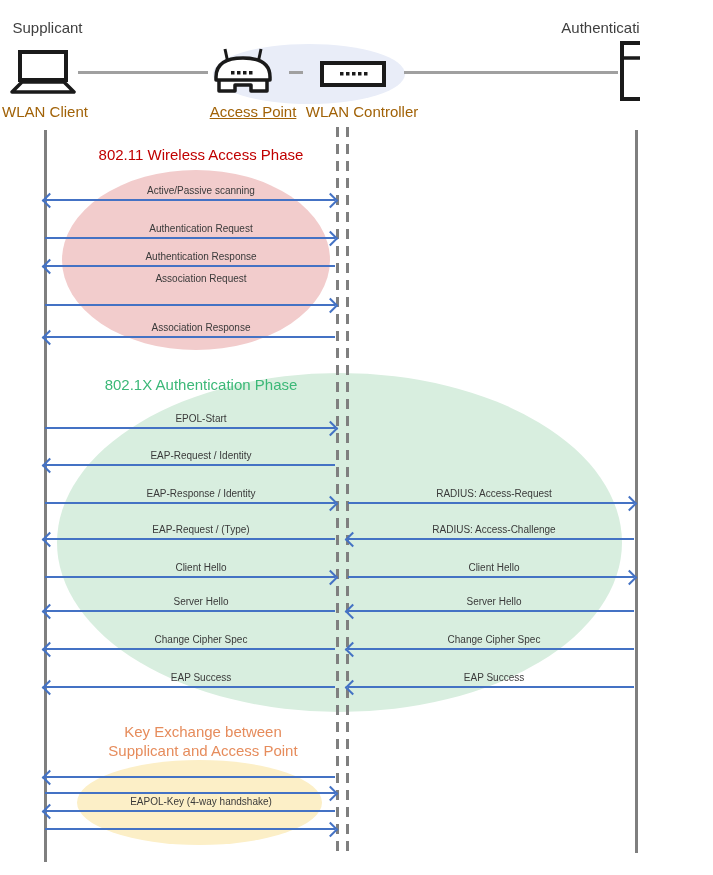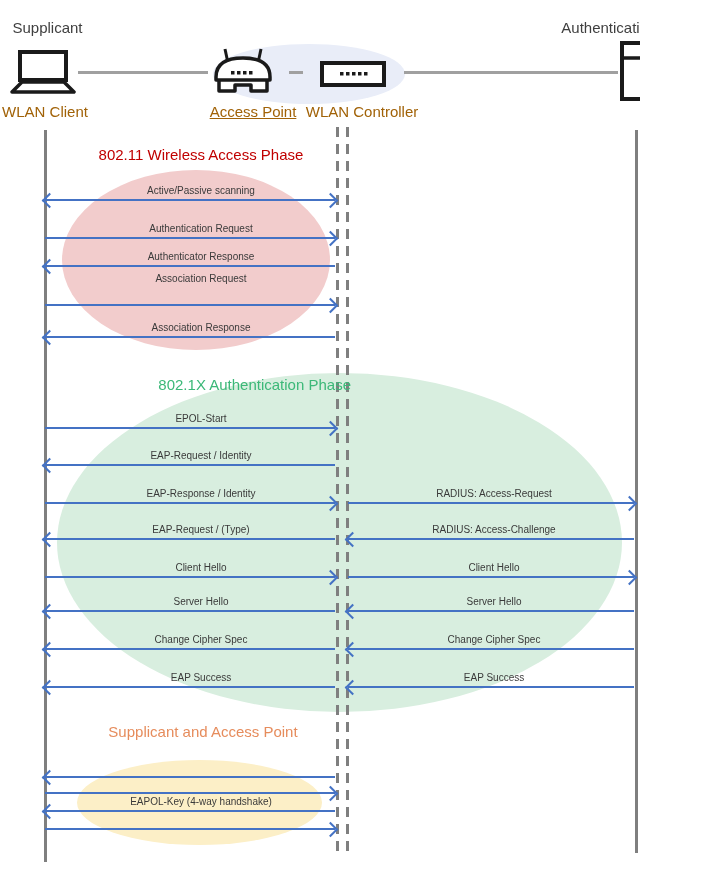--- a/index.html
+++ b/index.html
@@ -40,21 +40,21 @@
   .ll-right{left:635px;top:130px;height:723px;}
   .ll-dashed{
     position:absolute;width:3px;top:127px;height:725px;
     background:repeating-linear-gradient(to bottom,#7f7f7f 0px,#7f7f7f 10px,transparent 10px,transparent 17px);
   }
   .ll-dash-a{left:336px;}
   .ll-dash-b{left:346px;}
 
   .phase-title{position:absolute;font-size:15px;text-align:center;width:300px;white-space:nowrap;}
   .pt1{left:51px;top:146px;color:#c00000;}
-  .pt2{left:51px;top:376px;color:#3cb878;text-align:right;}
+  .pt2{left:51px;top:376px;color:#3cb878;}
   .pt3{left:53px;top:722px;color:#e68c5c;line-height:19px;}
 
   .msg-line{position:absolute;height:2px;background:#4472c4;}
   .msg-head{position:absolute;width:9px;height:9px;border-top:2px solid #4472c4;border-right:2px solid #4472c4;top:-4px;}
   .msg-head.r{right:-1px;transform:rotate(45deg);}
   .msg-head.l{left:-1px;transform:rotate(-135deg);}
   .msg-label{position:absolute;font-size:10px;color:#3a3a3a;text-align:center;white-space:nowrap;height:17px;line-height:17px;}
 </style>
 </head>
 <body>
@@ -114,37 +114,38 @@
   <div class="nodelabel nl-wlc">WLAN Controller</div>
 
   <div class="lifeline ll-left"></div>
   <div class="ll-dashed ll-dash-a"></div>
   <div class="ll-dashed ll-dash-b"></div>
   <div class="lifeline ll-right"></div>
 
   <div class="phase-title pt1">802.11 Wireless Access Phase</div>
   <div class="phase-title pt2">802.1X Authentication Phase</div>
   <div class="phase-title pt3">
+    <div>Key Exchange between</div>
     <div>Supplicant and Access Point</div>
   </div>
 
   <div id="messages">
       <div class="msg-line" style="left: 45px; top: 199px; width: 290px;">
         <span class="msg-head r"></span>
         <span class="msg-head l"></span>
       </div>
       <div class="msg-label" style="left: 51px; width: 300px; top: 182px;">Active/Passive scanning</div>
       <div class="msg-line" style="left: 45px; top: 237px; width: 290px;">
         <span class="msg-head r"></span>
       </div>
       <div class="msg-label" style="left: 51px; width: 300px; top: 220px;">Authentication Request</div>
       <div class="msg-line" style="left: 45px; top: 265px; width: 290px;">
         <span class="msg-head l"></span>
       </div>
-      <div class="msg-label" style="left: 51px; width: 300px; top: 248px;">Authenticator Response</div>
+      <div class="msg-label" style="left: 51px; width: 300px; top: 248px;">Authentication Response</div>
       <div class="msg-line" style="left: 45px; top: 304px; width: 290px;">
         <span class="msg-head r"></span>
       </div>
       <div class="msg-label" style="left: 51px; width: 300px; top: 270px;">Association Request</div>
       <div class="msg-line" style="left: 45px; top: 336px; width: 290px;">
         <span class="msg-head l"></span>
       </div>
       <div class="msg-label" style="left: 51px; width: 300px; top: 319px;">Association Response</div>
       <div class="msg-line" style="left: 45px; top: 427px; width: 290px;">
         <span class="msg-head r"></span>

